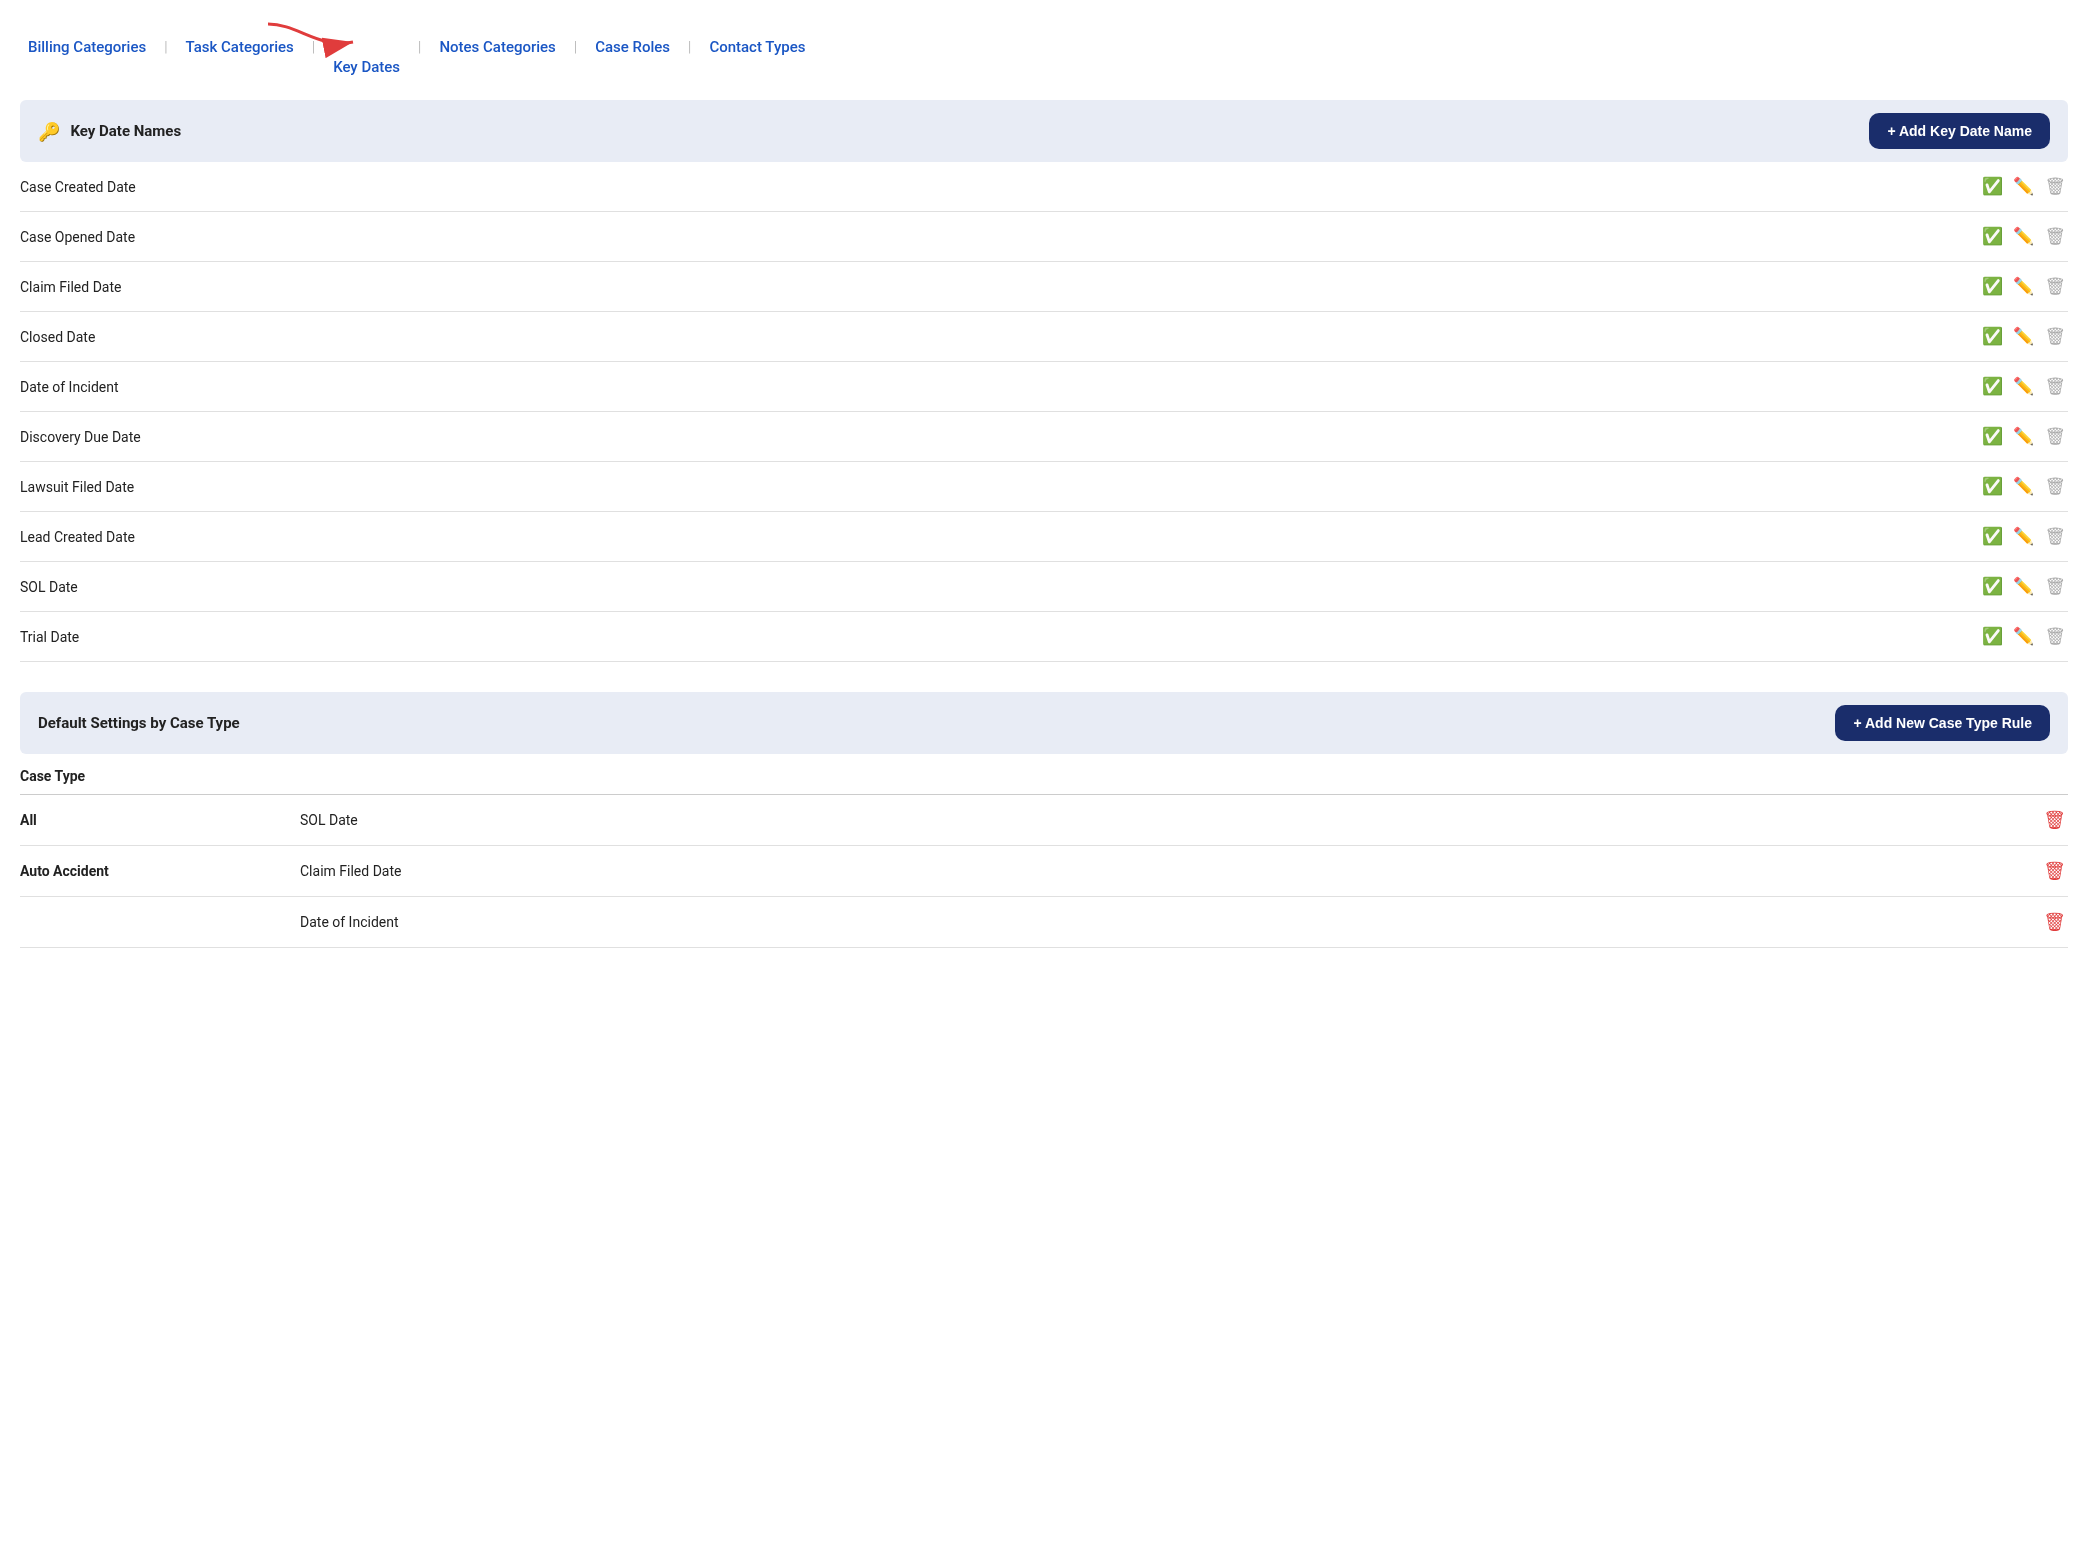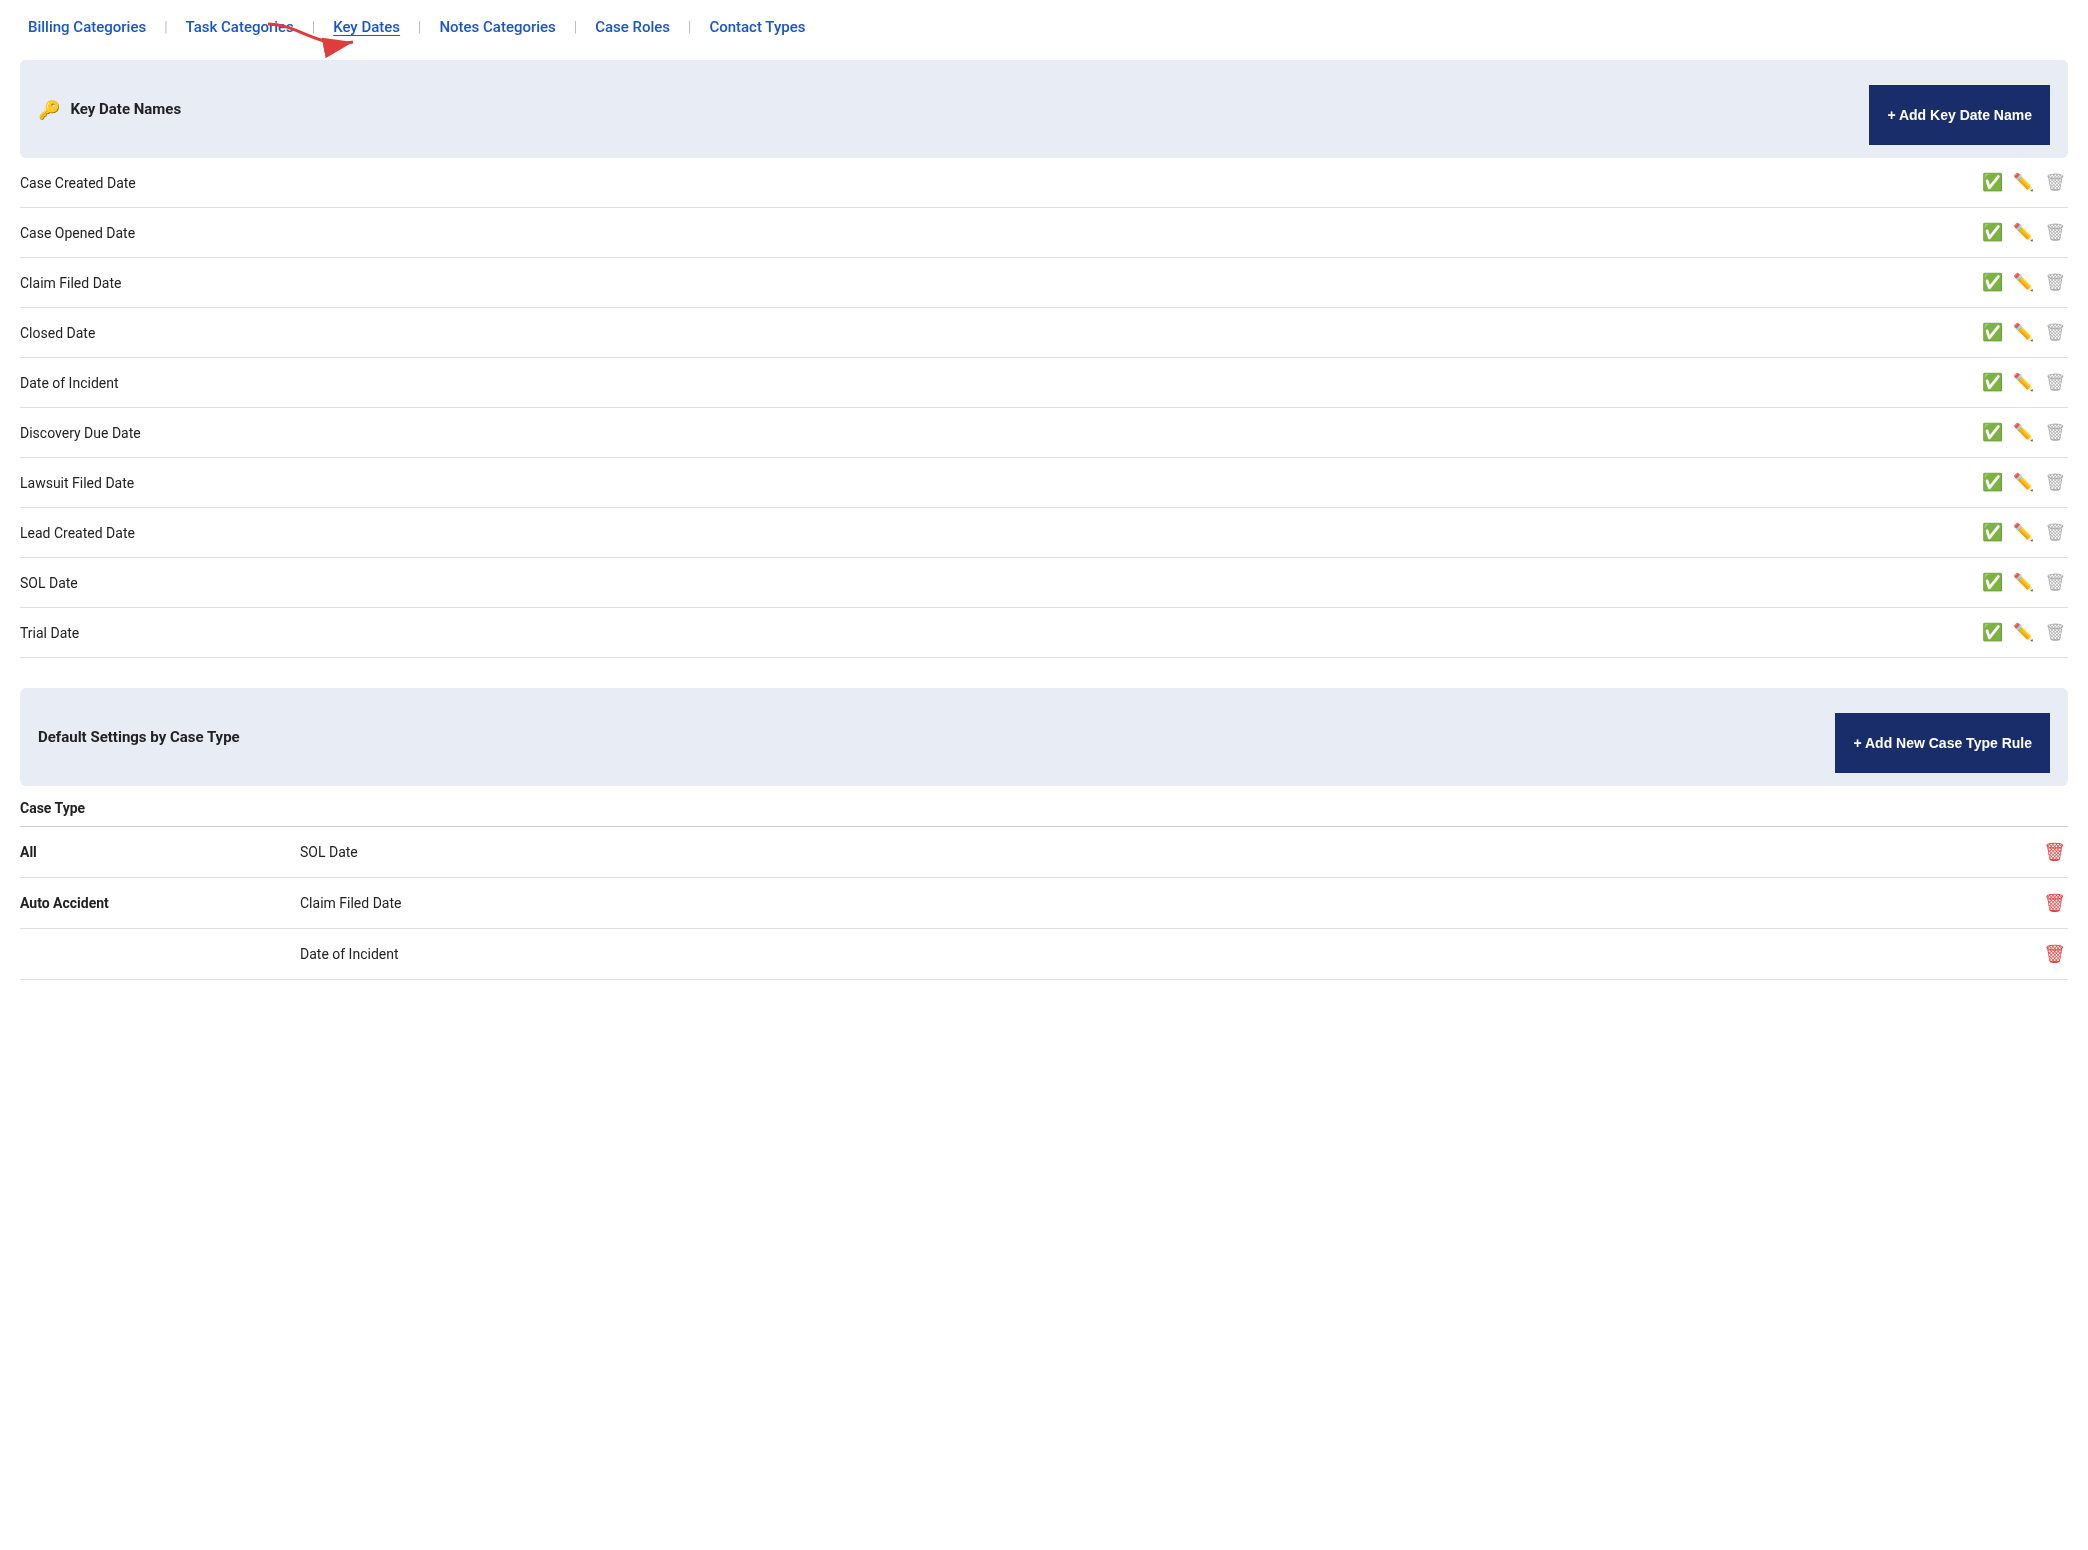--- a/index.html
+++ b/index.html
@@ -20,22 +20,22 @@
     }
     .nav-link {
       color: #1a56c4;
       font-weight: 500;
       font-size: 15px;
       cursor: pointer;
       text-decoration: none;
       white-space: nowrap;
     }
     .nav-link.active {
-      text-decoration: underline;
       text-underline-offset: 3px;
+      margin-top: 40px;
     }
     .nav-sep {
       color: #aaa;
       margin: 0 10px;
       font-weight: 300;
     }
 
     
     .section-header {
       display: flex;
@@ -50,27 +50,26 @@
       display: flex;
       align-items: center;
       gap: 10px;
       font-weight: 700;
       font-size: 15px;
     }
     .add-btn {
       background: #1a2d6b;
       color: #fff;
       border: none;
-      border-radius: 0;
-      padding: 22px 18px;
+      border-radius: 10px;
+      padding: 10px 18px;
       font-size: 14px;
       font-weight: 600;
       cursor: pointer;
       white-space: nowrap;
-      margin-top: 12px;
     }
 
     
     .table-area {
       margin: 0 20px;
     }
     .col-header {
       font-weight: 700;
       font-size: 14px;
       padding: 14px 0 10px 0;

